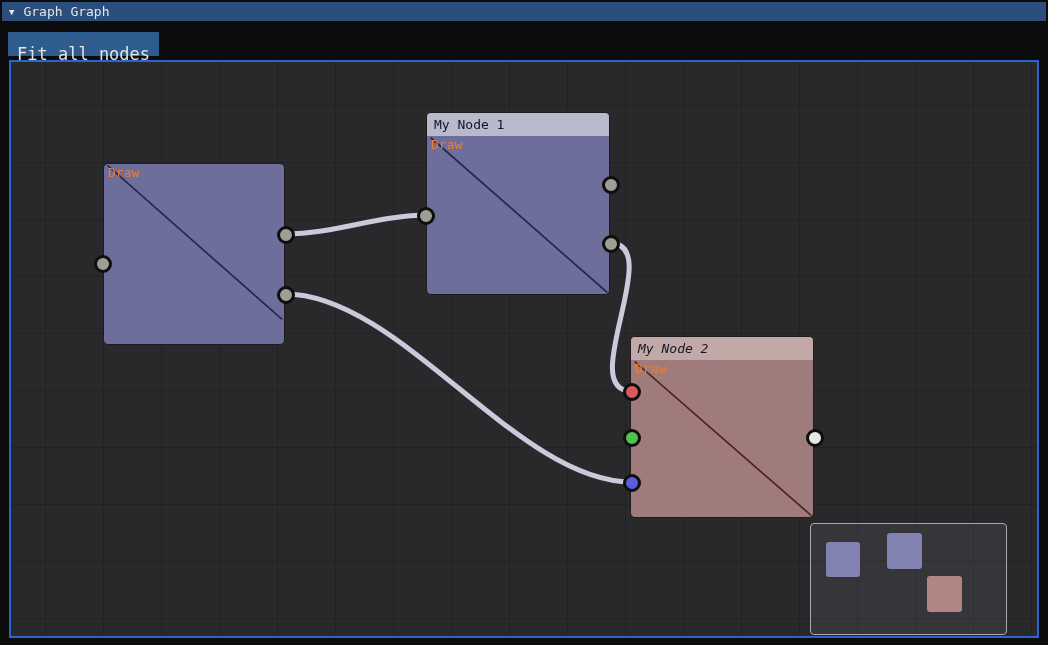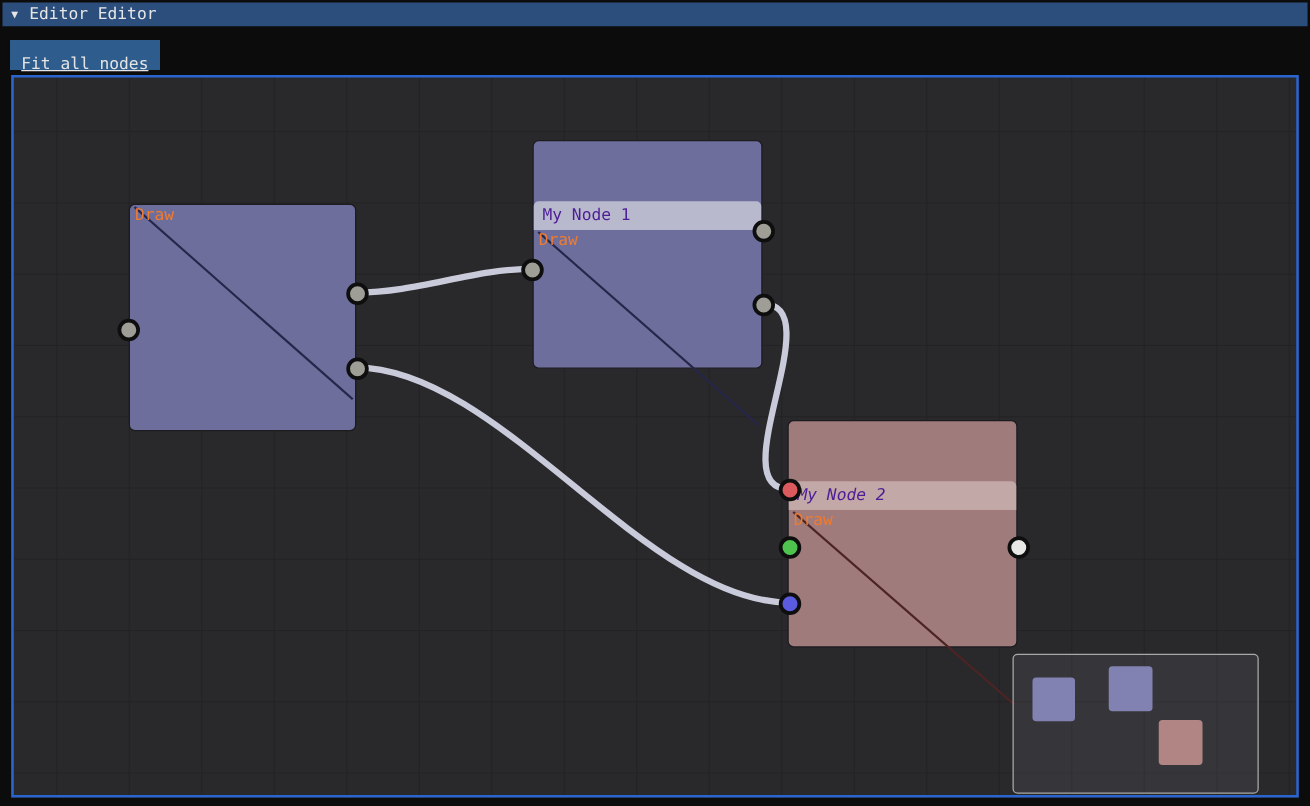--- a/index.html
+++ b/index.html
@@ -22,21 +22,21 @@
   }
   .collapse-arrow { font-size: 9px; margin-right: 9px; color: #e6e6e6; }
 
   
   .toolbar {
     position: absolute; left: 8px; top: 32px;
     display: flex; gap: 7px;
   }
   .toolbar button {
     height: 22px; border: none; border-radius: 0;
-    color: #e4e4e4; font-size: 13px;
+    color: #e4e4e4; font-size: 17px;
     font-family: "DejaVu Sans Mono", "Liberation Mono", monospace;
     padding: 12px 9px; cursor: pointer; text-decoration: underline;
   }
 
   
   .canvas {
     position: absolute; left: 9px; top: 60px;
     width: 1026px; height: 574px;
     border: 2px solid;
     background-color: #29292c;
@@ -60,22 +60,22 @@
   .node {
     position: absolute; z-index: 2;
     border-radius: 5px;
     border: 1px solid #1c1c20;
     box-sizing: border-box;
   }
   .node-header {
     height: 23px; line-height: 23px;
     border-radius: 4px 4px 0 0;
     padding-left: 7px;
-    font-size: 13px; color: #4c1d95;
-    cursor: default; user-select: none; margin-top: 48px;
+    font-size: 13px; color: #0f172a;
+    cursor: default; user-select: none;
   }
   .node-body {
     position: relative;
     height: calc(100% - 23px);
     border-radius: 0 0 4px 4px;
   }
   .diag { position: absolute; left: 0; top: 0; width: 100%; height: 100%; display: block; }
   .draw-label {
     position: absolute; left: 4px; top: 1px;
     font-size: 13px; z-index: 1; text-align: center;
@@ -99,21 +99,21 @@
   .mini-node { position: absolute; border-radius: 3px; }
   .mini-node.n0 { left: 15px; top: 18px; width: 34px; height: 35px; }
   .mini-node.n1 { left: 76px; top: 9px;  width: 35px; height: 36px; }
   .mini-node.n2 { left: 116px; top: 52px; width: 35px; height: 36px; }
 </style>
 </head>
 <body>
 
 <div class="titlebar" style="background-color: rgb(44, 78, 124);">
   <span class="collapse-arrow">▼</span>
-  <span>Editor Editor</span>
+  <span>Graph Graph</span>
 </div>
 
 <div class="toolbar">
   <button style="background-color: rgb(46, 92, 140);">Fit all nodes</button>
 </div>
 
 <div class="canvas" style="border-color: rgb(42, 101, 207);">
 
   <svg class="links-layer">
     <path d="M 274 172 C 324 172 367 153 417 153" style="stroke: rgb(201, 203, 219);"></path>

